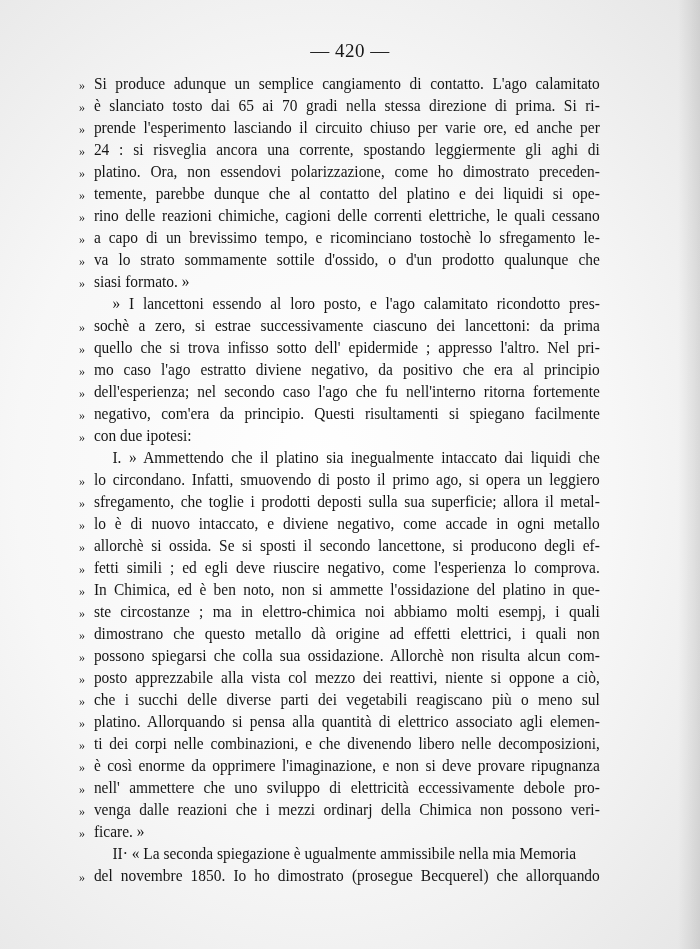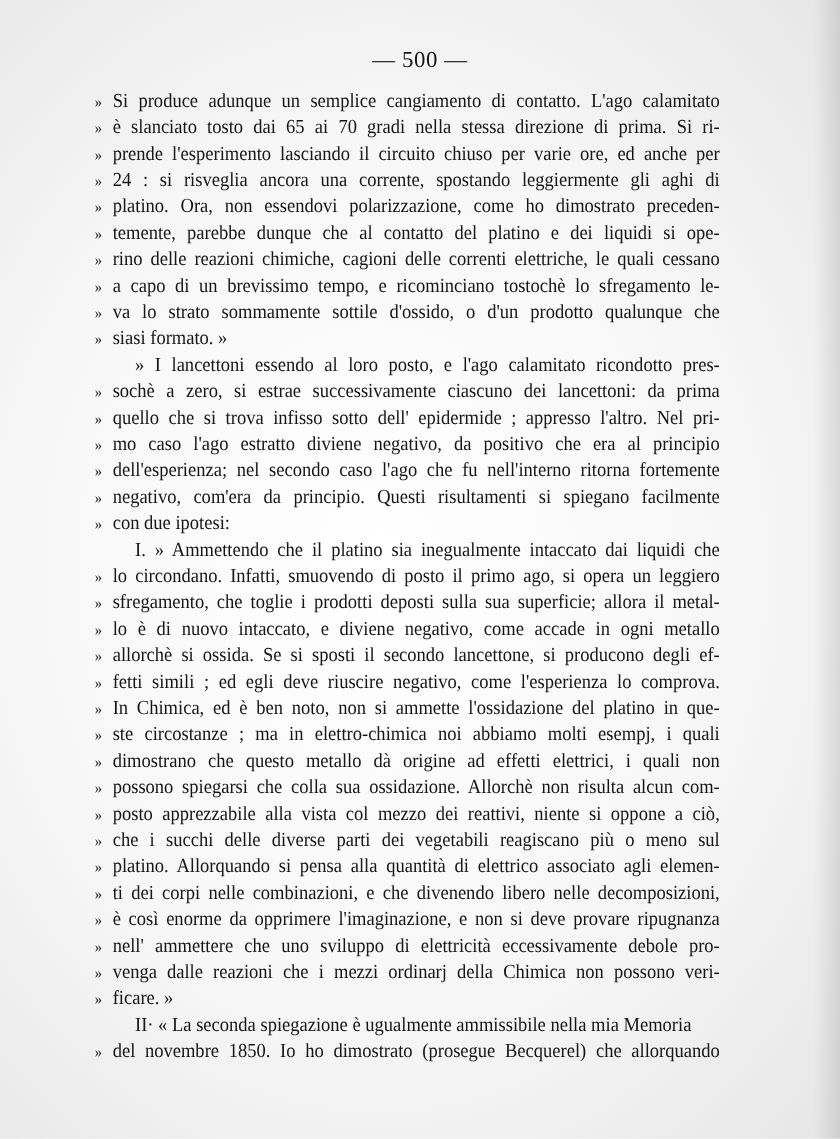--- a/index.html
+++ b/index.html
@@ -29,21 +29,21 @@
   .line .q { width: 16px; flex: 0 0 16px; font-size: 13px; }
   .line .t { flex: 1 1 auto; text-align: justify; text-align-last: justify; width: 100%; }
   .line.last .t { text-align-last: left; }
   .line.indent .t { padding-left: 20px; }
 </style>
 </head>
 <body>
 
 <div class="edge-shade"></div>
 
-<div class="page-number">— 500 —</div>
+<div class="page-number">— 420 —</div>
 
 <div class="text-block" id="text-block">
     <div>
       <div class="line">
         <span class="q">»</span>
         <span class="t">Si produce adunque un semplice cangiamento di contatto. L'ago calamitato</span>
       </div>
       <div class="line">
         <span class="q">»</span>
         <span class="t">è slanciato tosto dai 65 ai 70 gradi nella stessa direzione di prima. Si ri-</span>

